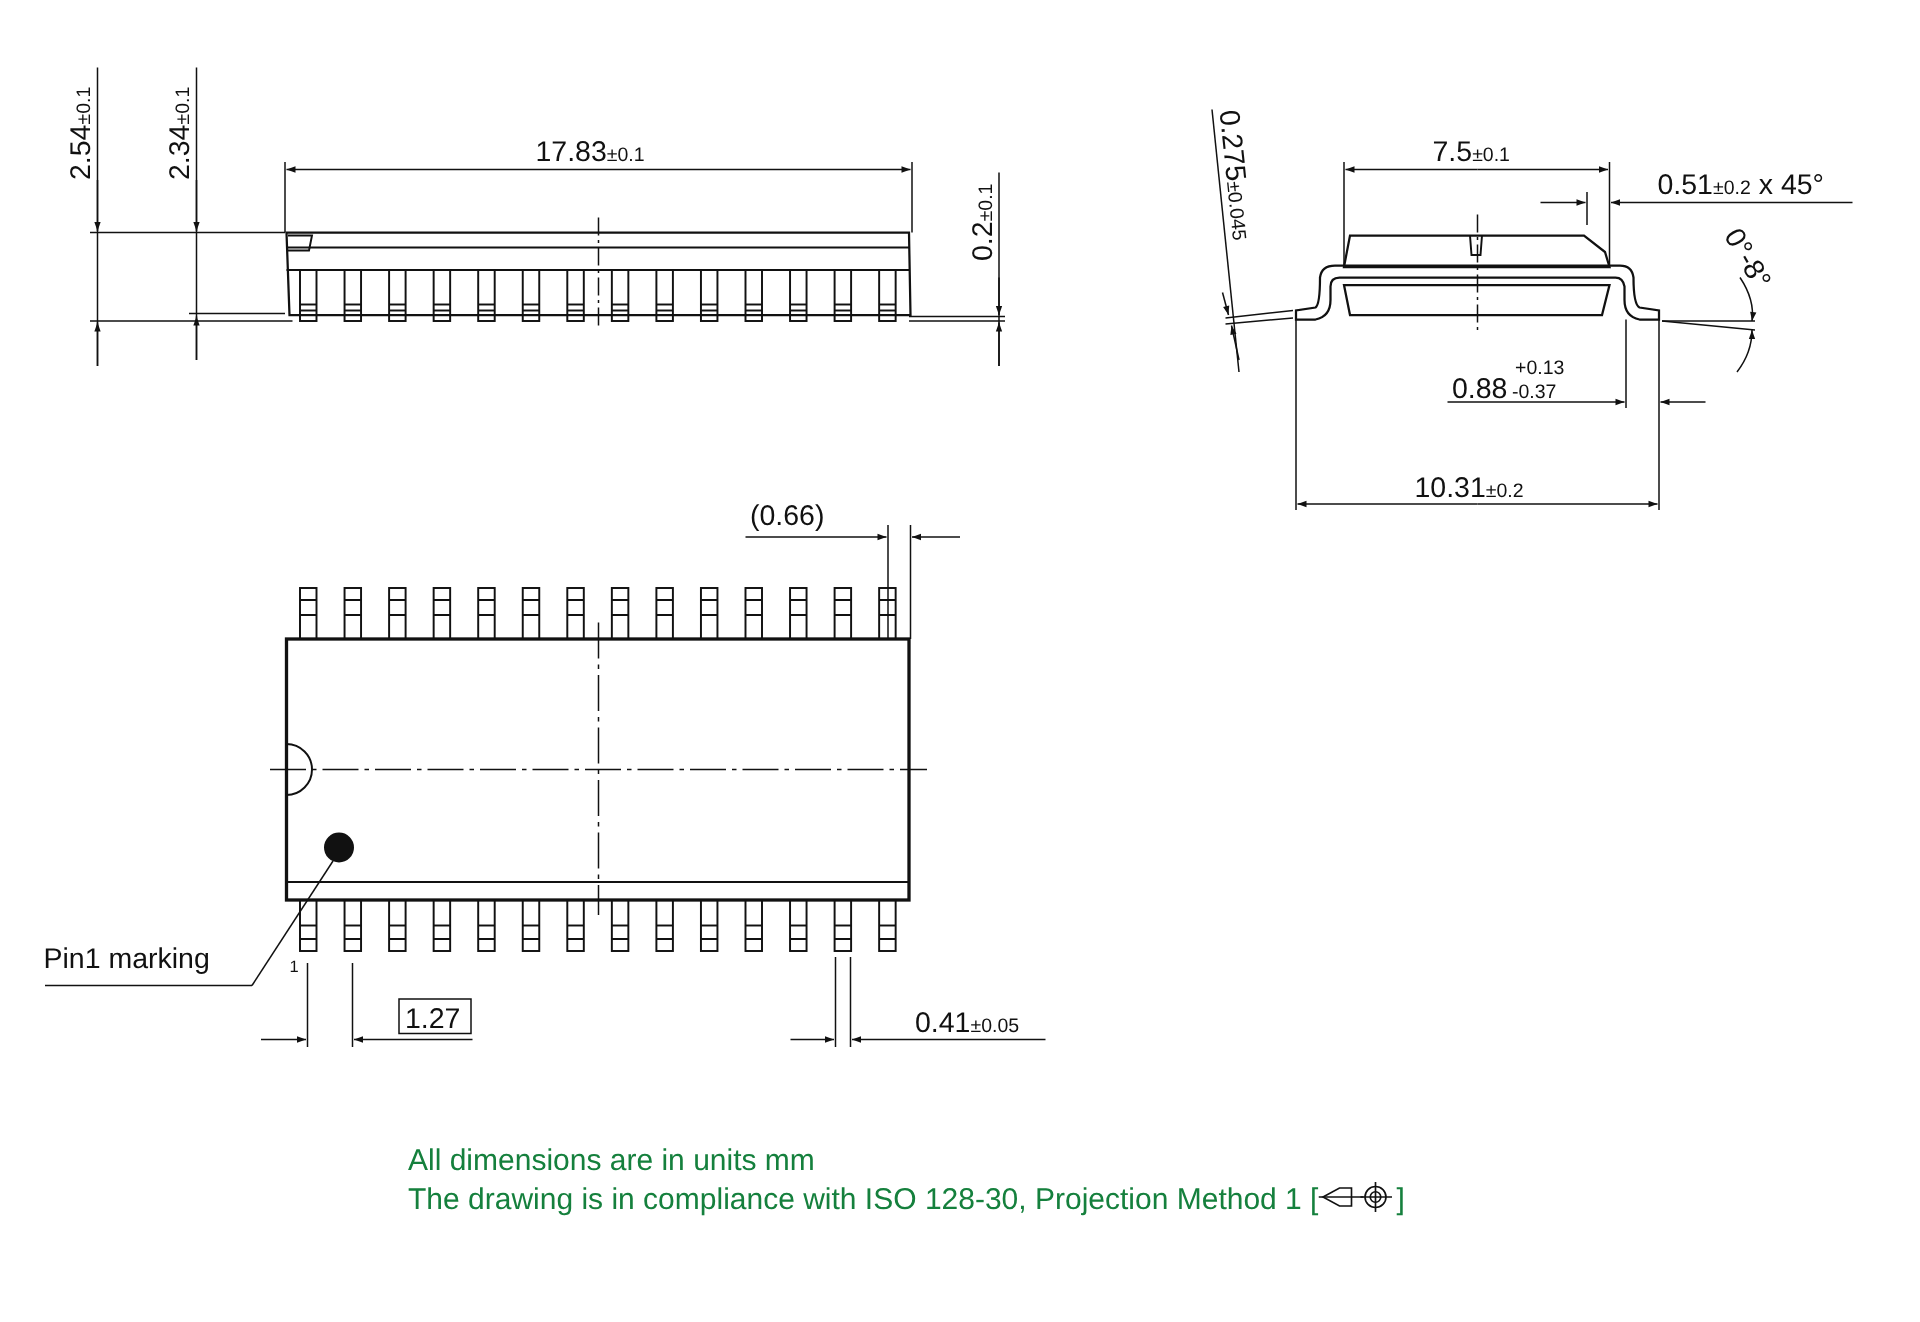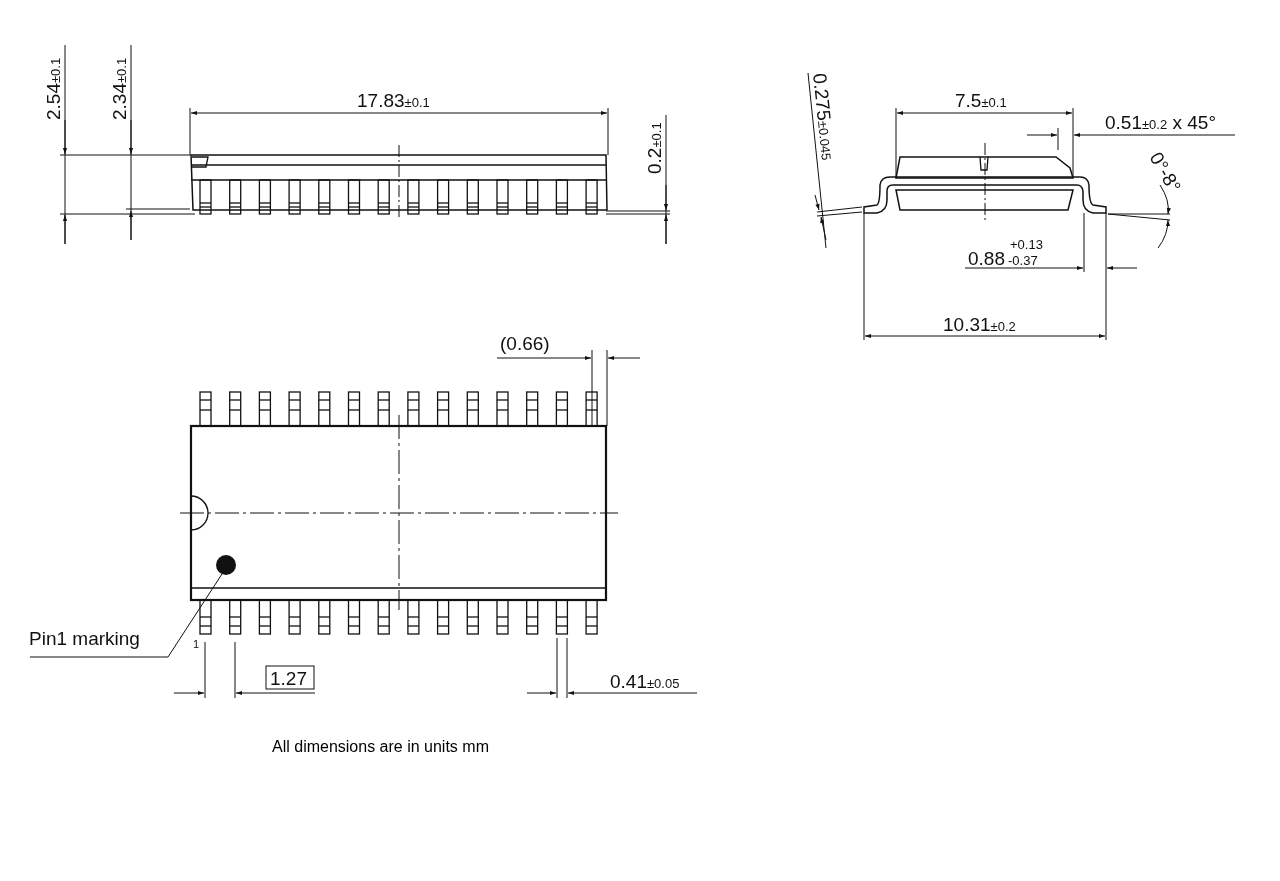--- a/index.html
+++ b/index.html
@@ -1,20 +1,20 @@
 <!DOCTYPE html>
 <html><head>
 <meta charset="utf-8">
 <style>
   html, body { margin: 0; padding: 0; background: #ffffff; }
   body { width: 1280px; height: 881px; position: relative; overflow: hidden; font-family: "Liberation Sans", sans-serif; color: #111; }
   #drawing { position: absolute; left: 0; top: 0; }
   .dim { font-family: "Liberation Sans", sans-serif; font-size: 19px; fill: #111; }
   .tol { font-family: "Liberation Sans", sans-serif; font-size: 13px; fill: #111; }
-  .notes { position: absolute; left: 272px; top: 734px; font-size: 16px; line-height: 25px; color: #000000; }
+  .notes { position: absolute; left: 272px; top: 762px; font-size: 20px; line-height: 25px; color: #15803d; }
   .notes div { white-space: nowrap; }
   .proj-sym { display: inline-block; vertical-align: -3px; }
 </style>
 </head>
 <body>
 
 <svg id="drawing" width="1280" height="881" viewBox="0 0 1280 881" xmlns="http://www.w3.org/2000/svg">
   <defs>
     <marker id="arr" viewBox="0 0 10 10" refX="10" refY="5" markerWidth="14" markerHeight="6" markerUnits="userSpaceOnUse" orient="auto-start-reverse">
       <path d="M0,1.5 L10,5 L0,8.5 z" fill="#111"></path>
@@ -278,13 +278,23 @@
     <text class="dim" x="500" y="350">(0.66)</text>
     <text class="dim" x="270" y="685">1.27</text>
     <text class="dim" x="610" y="688"><tspan>0.41</tspan><tspan class="tol">±0.05</tspan></text>
     <text class="dim" x="29" y="645">Pin1 marking</text>
     <text class="tol" x="193" y="648" style="font-size:11px">1</text>
   </g>
 </svg>
 
 <div class="notes">
   <div>All dimensions are in units mm</div>
+  <div><span>The drawing is in compliance with ISO 128-30, Projection Method 1 [</span><svg class="proj-sym" width="52" height="22" viewBox="0 0 52 22">
+        <g stroke="#111" fill="none" stroke-width="1.1">
+          <path d="M3,11 L14,5 L22,5 L22,17 L14,17 Z"></path>
+          <line x1="0" y1="11" x2="30" y2="11"></line>
+          <circle cx="38" cy="11" r="7"></circle>
+          <circle cx="38" cy="11" r="3.5"></circle>
+          <line x1="28" y1="11" x2="49" y2="11"></line>
+          <line x1="38" y1="1" x2="38" y2="21"></line>
+        </g>
+      </svg><span>]</span></div>
 </div>
 
 </body></html>

